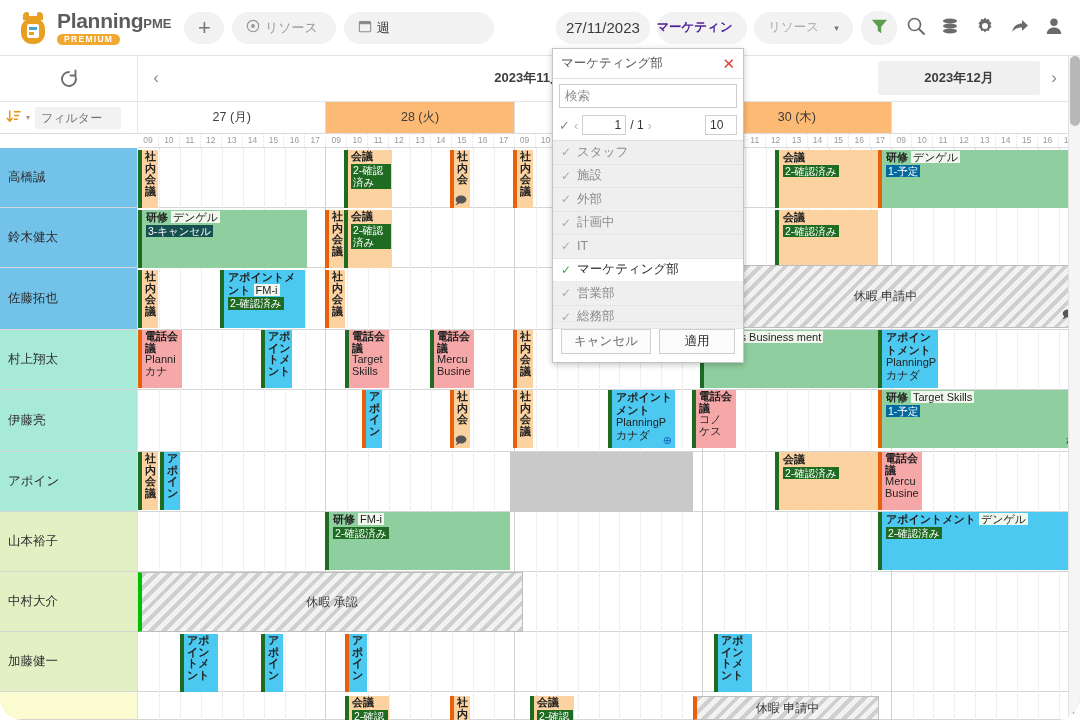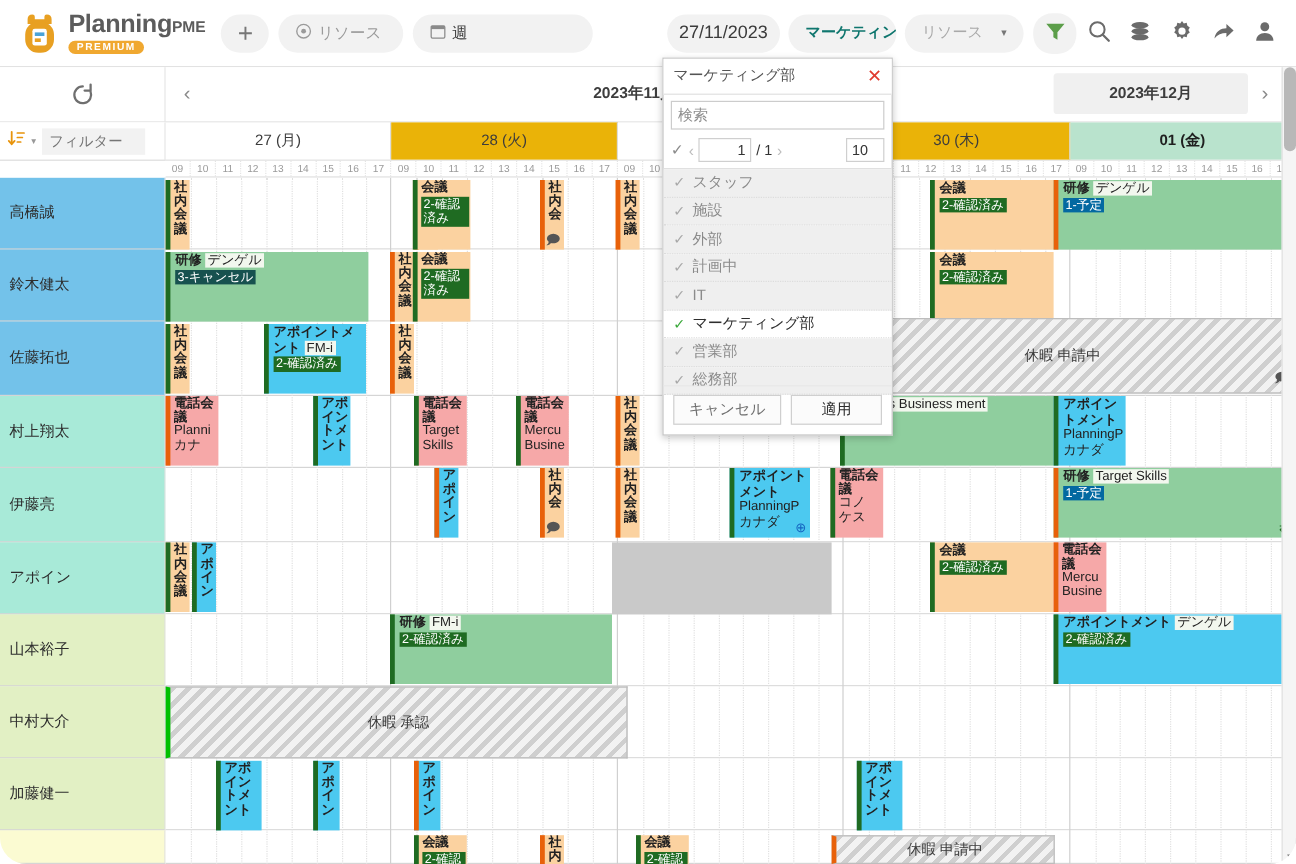--- a/index.html
+++ b/index.html
@@ -36,21 +36,21 @@
     height: 32px; border-radius: 16px; background: #f2f2f2;
     display: flex; align-items: center; gap: 5px;
     padding: 0 14px; color: #555; cursor: pointer; white-space: nowrap;
     font-size: 13px; border: none;
   }
   .tb-plus { width: 40px; justify-content: center; font-size: 22px; color: #777; background: #f2f2f2; }
   .tb-res { width: 110px; color: #9a9a9a; }
   .tb-week { width: 160px; justify-content: flex-start; color: #3b3b3b; }
   .tb-date { width: 94px; justify-content: center; color: #3b3b3b; font-size: 15px; background: #f2f2f2; }
   .tb-sel {
-    width: 94px; justify-content: flex-start; color: #0f766e; font-weight: bold;
+    width: 94px; justify-content: flex-end; color: #4c1d95; font-weight: bold;
     font-size: 12.5px; overflow: hidden;
   }
   .tb-sel2 { width: 104px; justify-content: space-between; color: #a9a9a9; font-weight: normal; }
   .tb-caret { font-size: 9px; color: #777; }
   .tb-spacer { flex: 1; }
   .icon-btn {
     width: 34px; height: 34px; border-radius: 50%; background: transparent;
     display: flex; align-items: center; justify-content: center; cursor: pointer;
     color: #6b6b6b; margin-left: 3px;
   }
@@ -98,21 +98,21 @@
 
   
   .dayheaders {
     position: absolute; top: 102px; left: 138px; width: 942px; height: 32px;
     display: flex; border-bottom: 1px solid #dcdcdc;
   }
   .dayhdr {
     display: flex; align-items: center; justify-content: center;
     font-size: 12.5px; color: #3c3c3c; border-right: 1px solid #dcdcdc;
   }
-  .dayhdr.alt { background: #eab308; }
+  .dayhdr.alt { background: #fdba74; }
   .dayhdr.today { background: #b9e3cd; font-weight: bold; color: #1f1f1f; }
 
   .hourheaders {
     position: absolute; top: 134px; left: 138px; width: 942px; height: 14px;
     display: flex; border-bottom: 1px solid #dcdcdc; background: #fff;
   }
   .hourhdr {
     display: flex; align-items: flex-start; justify-content: center;
     font-size: 8.5px; color: #9a9a9a; padding-top: 1px;
     border-right: 1px dotted #e4e4e4;
@@ -369,21 +369,20 @@
     </span>
     <span class="sort-caret">▾</span>
     <input class="filter-input" placeholder="フィルター" style="">
   </div>
 
   <div class="dayheaders">
       <div class="dayhdr" style="width: 188.4px;">27 (月)</div>
       <div class="dayhdr alt" style="width: 188.4px;">28 (火)</div>
       <div class="dayhdr" style="width: 188.4px;">29 (水)</div>
       <div class="dayhdr alt" style="width: 188.4px;">30 (木)</div>
-      <div class="dayhdr today" style="width: 188.4px;">01 (金)</div>
     </div>
   <div class="hourheaders">
       <div class="hourhdr" style="width: 20.9333px;">09</div>
       <div class="hourhdr" style="width: 20.9333px;">10</div>
       <div class="hourhdr" style="width: 20.9333px;">11</div>
       <div class="hourhdr" style="width: 20.9333px;">12</div>
       <div class="hourhdr" style="width: 20.9333px;">13</div>
       <div class="hourhdr" style="width: 20.9333px;">14</div>
       <div class="hourhdr" style="width: 20.9333px;">15</div>
       <div class="hourhdr" style="width: 20.9333px;">16</div>

